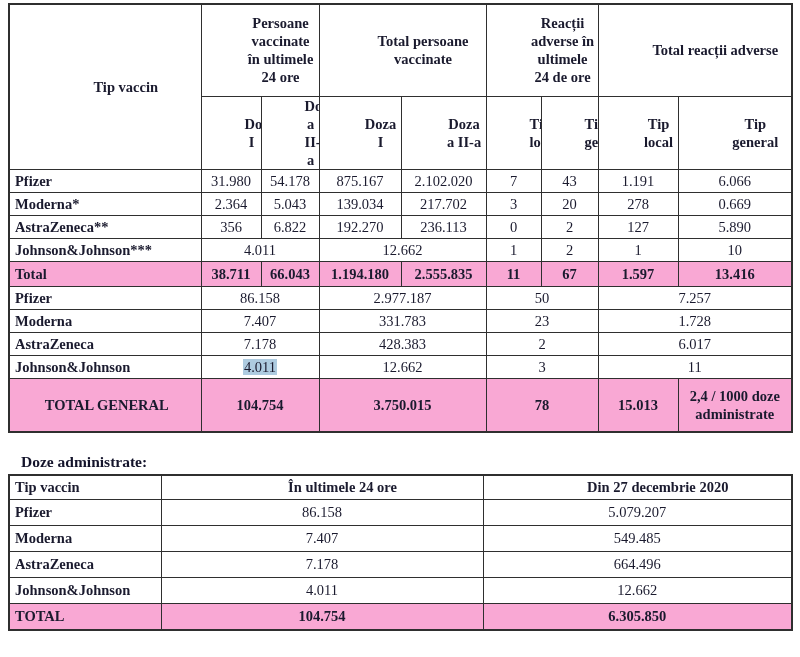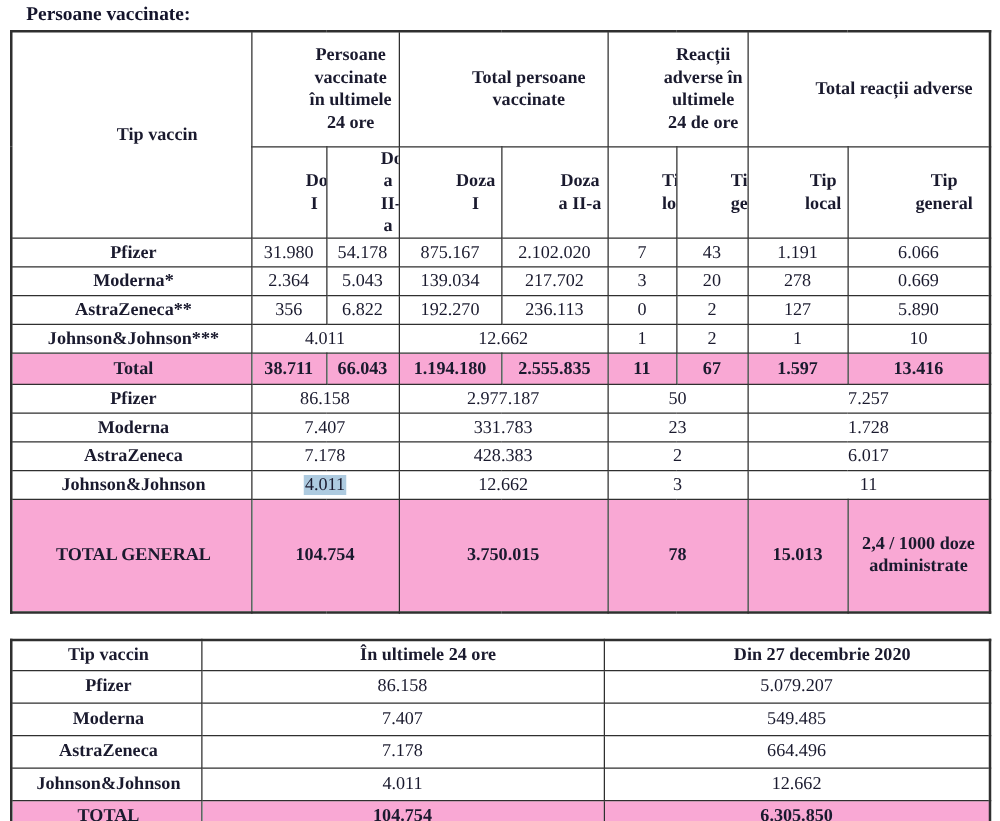--- a/index.html
+++ b/index.html
@@ -34,47 +34,46 @@
   td {
     border: 1px solid #2f2f2f;
     text-align: center;
     vertical-align: middle;
     padding: 0 2px;
     overflow: hidden;
     line-height: 1.25;
   }
   .hc { font-weight: bold; padding-left: 43px; }
   .lbl {
-    text-align: center;
+    text-align: left;
     padding-left: 5px;
     font-weight: bold;
     white-space: nowrap;
   }
   tr.r-group   { height: 92px; }
   tr.r-sub     { height: 50px; }
   tr.r-data    { height: 23px; }
   tr.r-total   { height: 25px; }
-  tr.r-grand   { height: 90px; }
+  tr.r-grand   { height: 53px; }
   tr.shade td  { background: #f9a8d4; }
   tr.bold td   { font-weight: bold; }
   .hl {
     background: #aecbe0;
     padding: 0 1px;
   }
   .gap { height: 20px; }
   .t2 tr.r-head  { height: 25px; }
   .t2 tr.r-data  { height: 26px; }
   .t2 tr.r-total { height: 26px; }
 </style>
 </head>
 <body>
 
 <div class="page">
 
-  <div class="section-title">Persoane vaccinate:</div>
 
   <table class="t1">
     <colgroup>
       <col style="width:192px">
         <col style="width:60px">
         <col style="width:58px">
       <col style="width:82px">
         <col style="width:85px">
         <col style="width:55px">
       <col style="width:57px">
@@ -190,20 +189,21 @@
       <td colspan="2">3.750.015</td>
       <td colspan="2">78</td>
       <td>15.013</td>
       <td>2,4 / 1000 doze administrate</td>
     </tr>
   </tbody>
     </table>
 
   <div class="gap"></div>
 
+  <div class="section-title">Doze administrate:</div>
 
   <table class="t2">
     <colgroup>
       <col style="width:152px">
         <col style="width:322px">
         <col style="width:309px">
     </colgroup>
     <tbody>
         <tr class="r-head">
       <td class="lbl">Tip vaccin</td>

